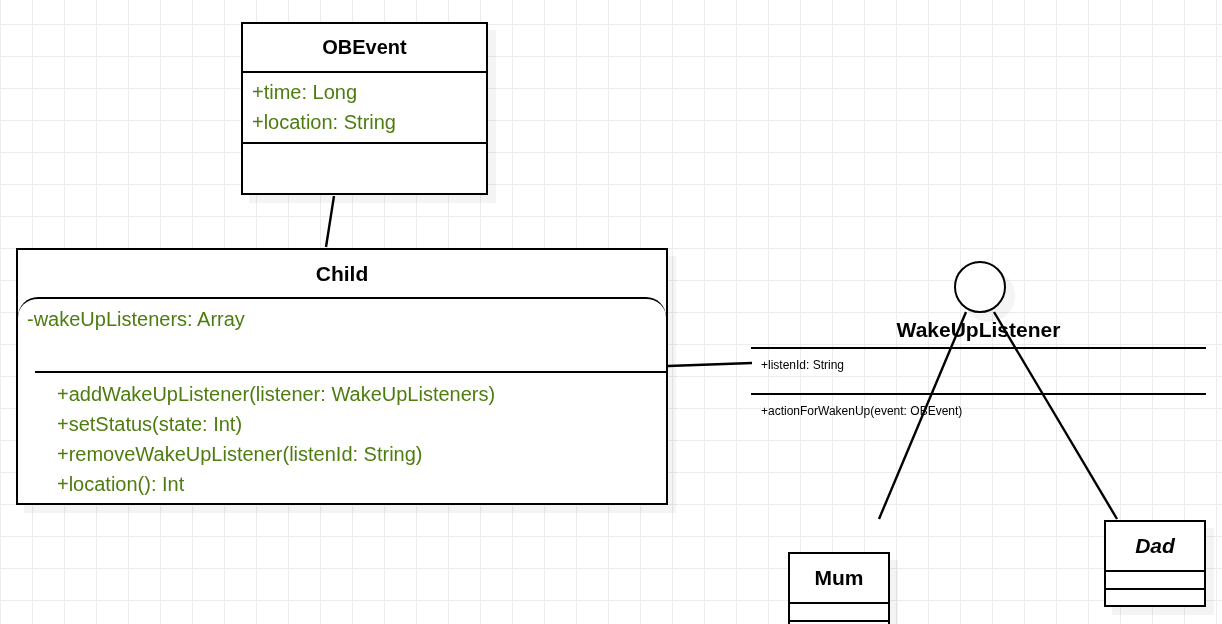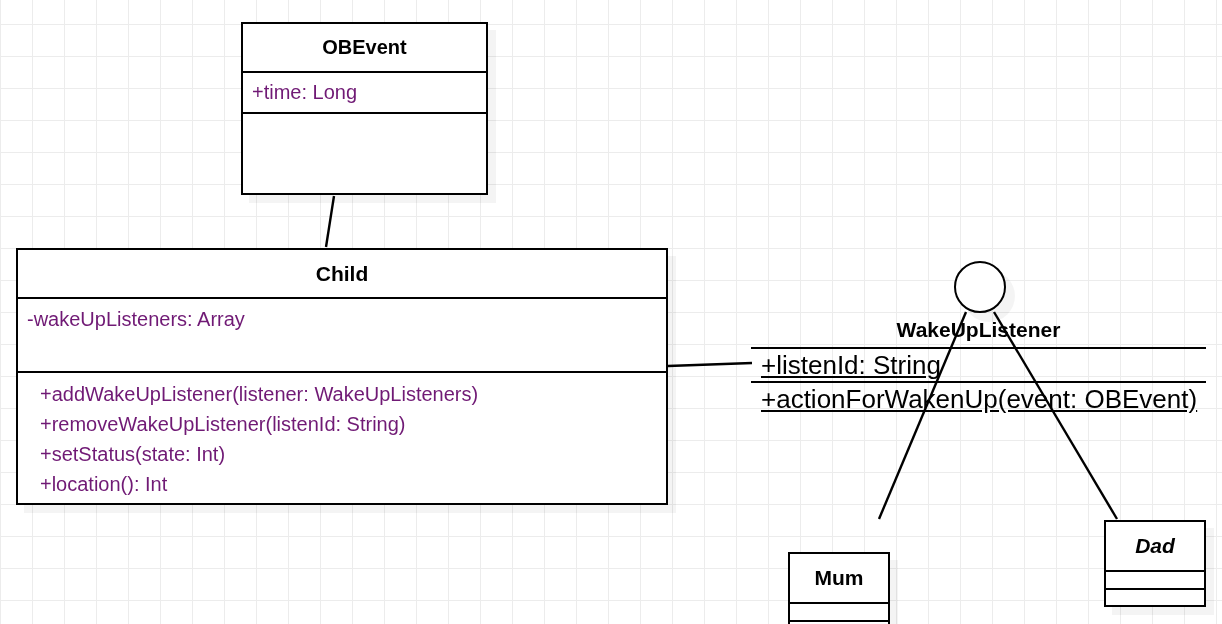--- a/index.html
+++ b/index.html
@@ -38,21 +38,21 @@
     box-sizing: border-box;
     white-space: nowrap;
   }
   .uml-compartment {
     border-top: 2.5px solid #000000;
     box-sizing: border-box;
     color: #000000;
   }
   .uml-row {
     white-space: nowrap;
-    color: #701a75;
+    color: #4d7c0f;
   }
 
   
   #obevent {
     left: 228px;
     top: 22px;
     width: 247px;
     height: 173px;
     margin-left: 13px;
   }
@@ -80,27 +80,29 @@
     height: 257px;
   }
   #child .uml-title {
     height: 47px;
     line-height: 47px;
     font-size: 21px;
   }
   #child .attrs {
     height: 74px;
     padding: 5px 9px 0 9px;
+    border-radius: 20px;
   }
   #child .attrs .uml-row {
     font-size: 20px;
     line-height: 30px;
   }
   #child .ops {
     padding: 6px 9px 0 22px;
+    margin-left: 17px;
   }
   #child .ops .uml-row {
     font-size: 20px;
     line-height: 30px;
   }
 
   
   .small-box {
     width: 102px;
     height: 87px;
@@ -132,27 +134,26 @@
     line-height: 34px;
     height: 34px;
     color: #000000;
     white-space: nowrap;
   }
   #wakeuplistener .iface-rule {
     border-top: 2.5px solid #000000;
     height: 0;
   }
   #wakeuplistener .iface-row {
-    font-size: 26px;
+    font-size: 12px;
     line-height: 32px;
-    height: 32px;
+    height: 44px;
     padding-left: 10px;
     color: #000000;
     white-space: nowrap;
-    text-decoration: underline;
   }
 
   
   #lollipop {
     position: absolute;
     left: 954px;
     top: 261px;
     width: 52px;
     height: 52px;
     border: 2.5px solid #000000;
@@ -180,33 +181,34 @@
 </style>
 </head>
 <body>
 
 <div id="canvas">
 
   <div class="uml-box" id="obevent">
     <div class="uml-title">OBEvent</div>
     <div class="uml-compartment attrs">
       <div class="uml-row">+time: Long</div>
+      <div class="uml-row">+location: String</div>
     </div>
     <div class="uml-compartment empty-comp"></div>
   </div>
 
   <div class="uml-box" id="child">
     <div class="uml-title">Child</div>
     <div class="uml-compartment attrs">
       <div class="uml-row">-wakeUpListeners: Array</div>
     </div>
     <div class="uml-compartment ops">
       <div class="uml-row">+addWakeUpListener(listener: WakeUpListeners)</div>
+      <div class="uml-row">+setStatus(state: Int)</div>
       <div class="uml-row">+removeWakeUpListener(listenId: String)</div>
-      <div class="uml-row">+setStatus(state: Int)</div>
       <div class="uml-row">+location(): Int</div>
     </div>
   </div>
 
   <div id="wakeuplistener">
     <div class="iface-title">WakeUpListener</div>
     <div class="iface-rule"></div>
     <div class="iface-row">+listenId: String</div>
     <div class="iface-rule"></div>
     <div class="iface-row">+actionForWakenUp(event: OBEvent)</div>

